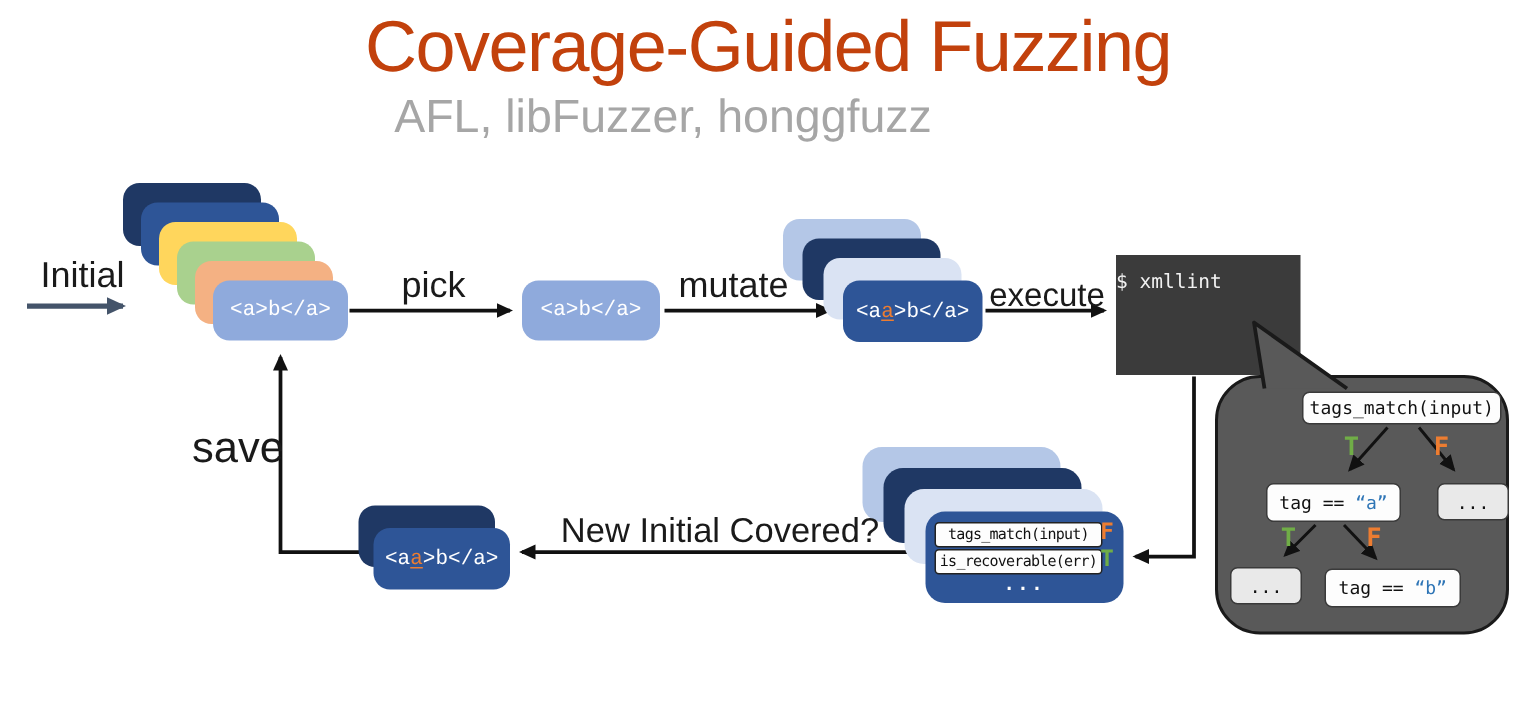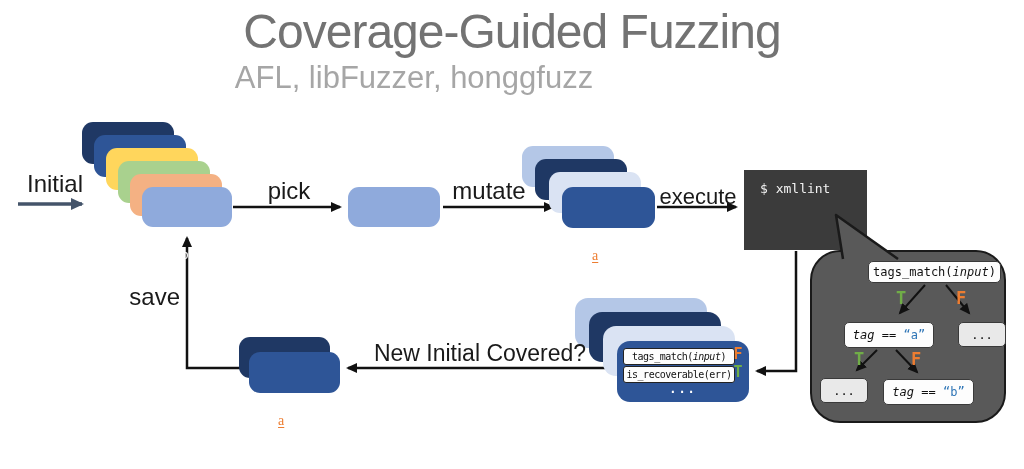--- a/index.html
+++ b/index.html
@@ -1,47 +1,47 @@
 <!DOCTYPE html>
 <html style="--navy: #1f3864; --blue: #2e5597; --light-blue: #8faadc; --periwinkle: #b4c7e7; --pale-blue: #dae3f3; --yellow: #ffd65c; --green: #a9d18e; --peach: #f4b183; --terminal-bg: #3b3b3b; --bubble-bg: #595959; --true-green: #70ad47; --false-orange: #ed7d31; --code-blue: #2e75b6; --subtitle-gray: #a6a6a6; --arrow-slate: #44546a;"><head>
 <meta charset="utf-8">
 <style>
   html,body{margin:0;padding:0;background:#fff;}
   #canvas{position:relative;width:1024px;height:469px;background:#ffffff;overflow:hidden;
           font-family:"Liberation Sans",sans-serif;}
   .abs{position:absolute;}
   
-  #title{left:0;top:4px;width:1024px;text-align:center;font-size:48px;color:#737373;letter-spacing:-1px;}
-  #subtitle{left:0;top:60px;width:828px;text-align:center;font-size:31px;color:var(--subtitle-gray);}
+  #title{left:0;top:4px;width:1024px;text-align:center;font-size:48px;color:#c2410c;letter-spacing:-1px;}
+  #subtitle{left:0;top:60px;width:828px;text-align:center;font-size:31px;color:var(--subtitle-gray);padding-left:28px;}
   
   .flow-label{font-size:23px;color:#1a1a1a;text-align:center;}
   
   .card{position:absolute;border-radius:11px;}
   .code{font-family:"DejaVu Sans Mono",monospace;}
   .card-text{display:flex;align-items:center;justify-content:center;height:100%;
-             color:#fff;font-size:14px;font-family:Liberation Serif, serif;margin-top:48px;}
+             color:#fff;font-size:14px;font-family:Liberation Mono, monospace;}
   .c-navy{background:var(--navy);} .c-blue{background:var(--blue);}
   .c-lightblue{background:var(--light-blue);} .c-peri{background:var(--periwinkle);}
   .c-pale{background:var(--pale-blue);} .c-yellow{background:var(--yellow);}
   .c-green{background:var(--green);} .c-peach{background:var(--peach);}
   .mut{color:var(--false-orange);text-decoration:underline;text-underline-offset:2px;}
   
   #terminal{left:744px;top:170px;width:123px;height:80px;background:var(--terminal-bg);}
-  #terminal .cmd{color:#f2f2f2;font-size:13px;padding:11px 0 0 16px;white-space:pre;}
+  #terminal .cmd{color:#f2f2f2;font-size:13px;padding:11px 0 0 0;white-space:pre;}
   
   #bubble{left:810px;top:250px;width:196px;height:173px;background:var(--bubble-bg);
           border:2.5px solid #1a1a1a;border-radius:30px;box-sizing:border-box;}
   .tnode{position:absolute;background:#fdfdfd;border:1.5px solid #3a3a3a;border-radius:5px;
          box-sizing:border-box;display:flex;align-items:center;justify-content:center;
          font-family:"DejaVu Sans Mono",monospace;font-size:12px;color:#111;white-space:pre;}
   .tnode.gray{background:#e9e9e9;}
   .tf{position:absolute;width:16px;text-align:center;font-size:17px;font-weight:bold;
       font-family:"DejaVu Sans Mono",monospace;}
   .tf-t{color:var(--true-green);} .tf-f{color:var(--false-orange);}
-  .ital{font-style:italic;}
+  .ital{}
   .strlit{color:var(--code-blue);}
   
   .mini-box{position:absolute;left:6px;width:110px;height:15px;background:#fdfdfd;
             border:1px solid #222;border-radius:3px;display:flex;align-items:center;
             justify-content:center;font-family:"DejaVu Sans Mono",monospace;font-size:10px;
             letter-spacing:-0.5px;color:#111;white-space:pre;}
   .cov-tf{position:absolute;left:113px;width:16px;text-align:center;font-size:15px;font-weight:bold;
           font-family:"DejaVu Sans Mono",monospace;}
   .cov-more{position:absolute;left:0;top:41px;width:132px;text-align:center;color:#fff;
             font-size:12px;font-weight:bold;letter-spacing:2px;font-family:"DejaVu Sans Mono",monospace;}
@@ -72,21 +72,21 @@
     <path d="M657,207 H736" stroke="#111" stroke-width="2.5" fill="none" marker-end="url(#ab)"></path>
     <path d="M796,251 V371 H757" stroke="#111" stroke-width="2.5" fill="none" marker-end="url(#ab)"></path>
     <path d="M616,368 H348" stroke="#111" stroke-width="2.5" fill="none" marker-end="url(#ab)"></path>
     <path d="M250,368 H187 V238" stroke="#111" stroke-width="2.5" fill="none" marker-end="url(#ab)"></path>
   </svg>
 
   <div class="abs flow-label layer6" style="left:249px;top:177px;width:80px;font-size:24px;">pick</div>
   <div class="abs flow-label layer6" style="left:20px;top:170px;width:70px;font-size:24px;">Initial</div>
   <div class="abs flow-label layer6" style="left:439px;top:177px;width:100px;font-size:24px;">mutate</div>
   <div class="abs flow-label layer6" style="left:648px;top:184px;width:100px;font-size:22px;">execute</div>
-  <div class="abs flow-label layer6" style="left:128px;top:283px;width:52px;font-size:24px;text-align:right;">save</div>
+  <div class="abs flow-label layer6" style="left:128px;top:283px;width:52px;font-size:29px;text-align:right;">save</div>
   <div class="abs flow-label layer6" style="left:330px;top:340px;width:300px;">New Initial Covered?</div>
 
   <div>
     <div class="card c-navy layer2" style="left:82px;top:122px;width:92px;height:42px;"></div>
     <div class="card c-blue layer2" style="left:94px;top:135px;width:92px;height:42px;"></div>
     <div class="card c-yellow layer2" style="left:106px;top:148px;width:92px;height:42px;"></div>
     <div class="card c-green layer2" style="left:118px;top:161px;width:92px;height:42px;"></div>
     <div class="card c-peach layer2" style="left:130px;top:174px;width:92px;height:42px;"></div>
     <div class="card c-lightblue layer2" style="left:142px;top:187px;width:90px;height:40px;">
       <div class="card-text">&lt;a&gt;b&lt;/a&gt;</div>

